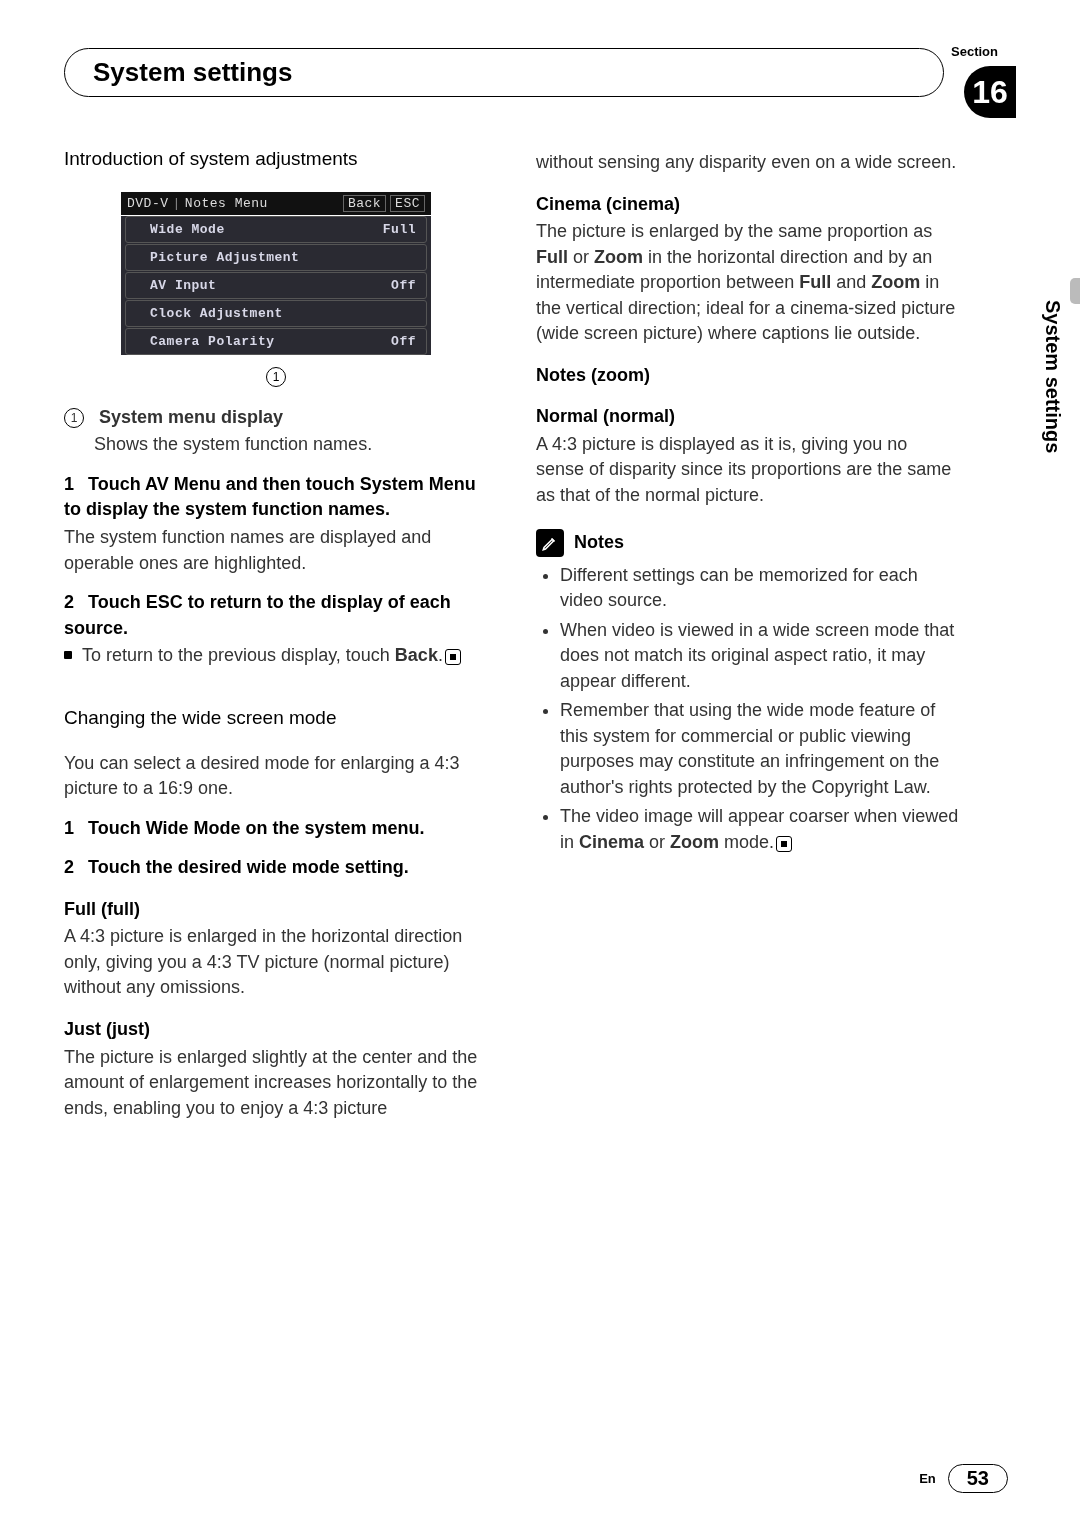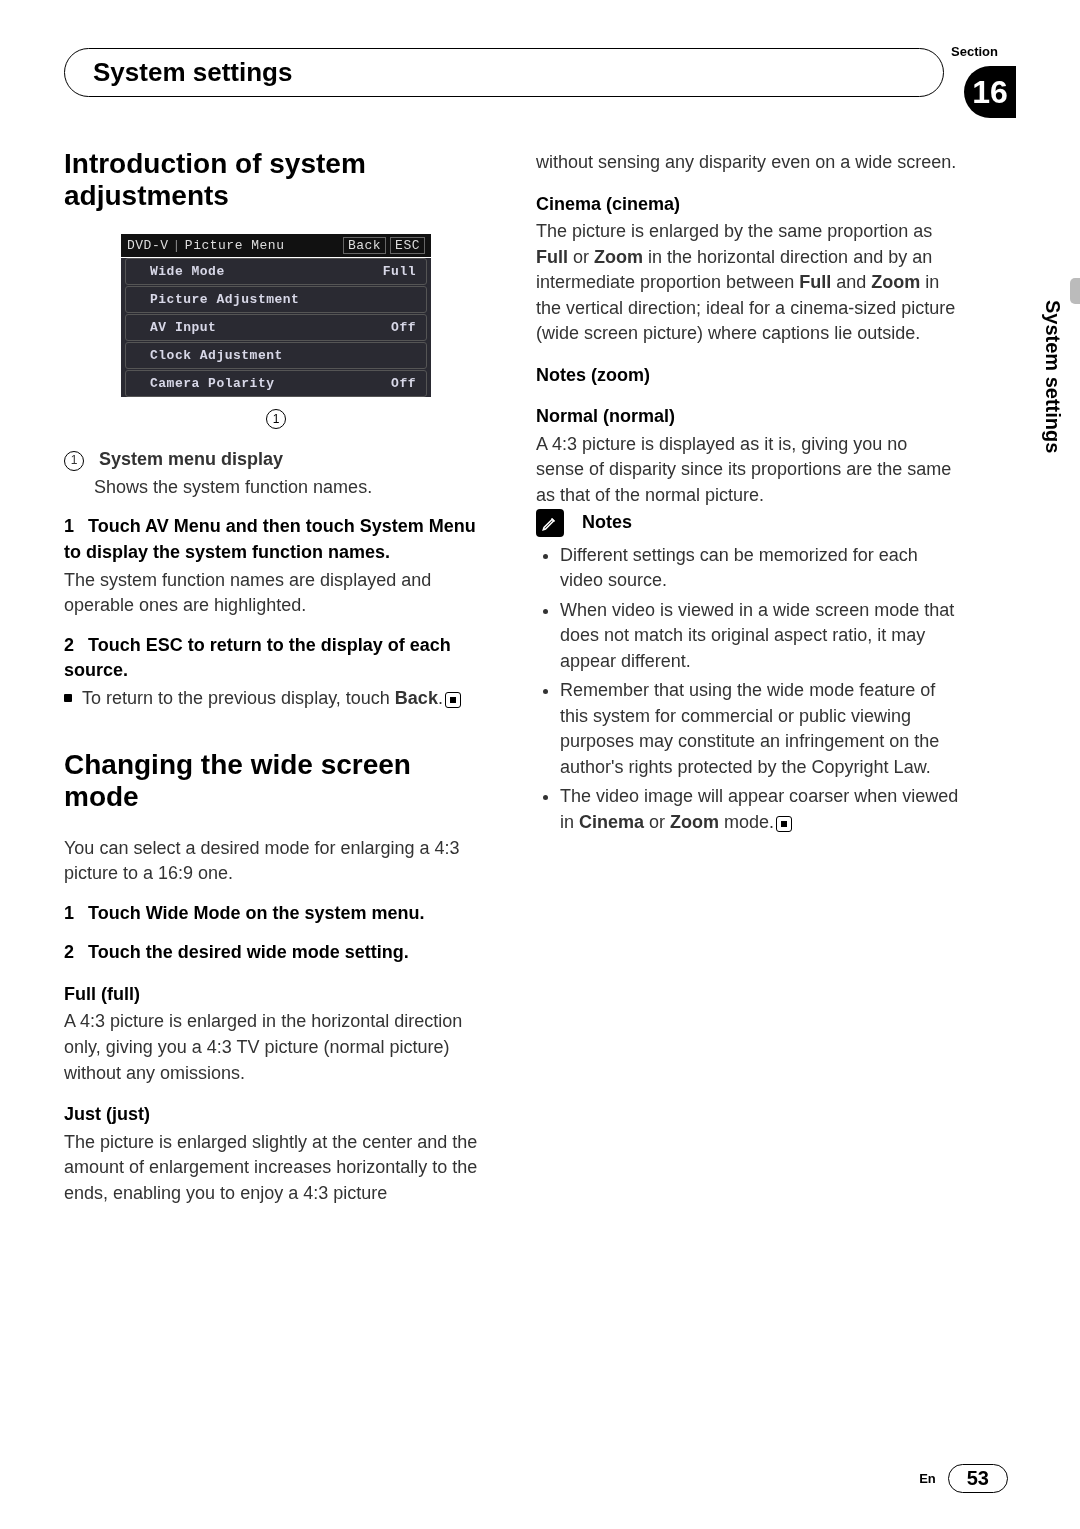--- a/index.html
+++ b/index.html
@@ -11,21 +11,21 @@
   .section-tag { position: absolute; right: 0; top: 18px; width: 52px; height: 52px; background: #000; border-radius: 50% 0 0 50% / 50% 0 0 50%; border-top-right-radius: 0; border-bottom-right-radius: 0; display: flex; align-items: center; justify-content: center; color: #fff; font-weight: bold; font-size: 32px; }
   .header-bar { border: 1px solid #000; border-radius: 30px; padding: 8px 28px; width: 880px; }
   .header-title { font-size: 26px; font-weight: bold; }
 
   .side-tab { position: absolute; right: 16px; top: 300px; writing-mode: vertical-rl; font-weight: bold; font-size: 20px; }
   .side-nub { position: absolute; right: 0; top: 278px; width: 10px; height: 26px; background: #bbb; border-radius: 5px 0 0 5px; }
 
   .cols { display: flex; gap: 48px; margin-top: 40px; }
   .col { width: 424px; }
 
-  h2.section-h { font-size: 28px; font-weight: 700; line-height: 1.15; margin-bottom: 22px; }
+  h2.section-h { font-size: 19px; font-weight: 400; line-height: 1.15; margin-bottom: 22px; }
 
   .screenshot { width: 310px; margin: 8px auto 6px auto; border-radius: 23px; }
   .scr-head { background: #111; color: #ddd; font-family: "Courier New", monospace; font-size: 13px; letter-spacing: .5px; display: flex; align-items: center; padding: 3px 6px; }
   .scr-head .sep { margin: 0 4px; color:#888;}
   .scr-head .right { margin-left: auto; }
   .scr-head .back { border:1px solid #666; padding:0 4px; margin-right:4px;}
   .scr-head .esc  { border:1px solid #666; padding:0 4px;}
   .scr-body { background: #2a2a32; }
   .scr-row { display:flex; justify-content:space-between; color:#d8d8e8; font-family:"Courier New",monospace; font-size:13px; letter-spacing:.5px; padding:5px 10px 5px 24px; border:1px solid #555; margin:1px 4px; border-radius:3px;font-weight:bold; }
 
@@ -39,21 +39,21 @@
   .step-h .n { display:inline-block; width:24px; }
   .body-text { margin-top:2px; }
   .sub-h { font-weight:bold; color:#000; font-size:18px; margin-top:16px; }
   .intro-p { margin-top:4px; }
   .bullet-row { display:flex; gap:10px; margin-top:2px; }
   .bullet-row .b { width:8px; height:8px; background:#000; border-radius:1px; margin-top:8px; flex:0 0 auto; }
 
   .stop-sq { display:inline-block; width:16px; height:16px; border:1px solid #000; border-radius:3px; vertical-align:text-bottom; position:relative; margin-left:2px;}
   .stop-sq::after{content:"";position:absolute;left:4px;top:4px;width:6px;height:6px;background:#000;}
 
-  .notes-head { display:flex; align-items:center; gap:18px; }
+  .notes-head { display:flex; align-items:center; gap:10px; margin-top:20px; }
   .notes-icon { width:28px; height:28px; background:#000; border-radius:4px; display:flex; align-items:center; justify-content:center; }
   .notes-icon svg { stroke:#fff; }
   .notes-title { font-weight:bold; font-size:18px; }
 
   ul.notes { list-style:disc; padding-left:24px; margin-top:6px; }
   ul.notes li { margin-bottom:4px; }
 
   .footer { position:absolute; bottom:36px; right:72px; display:flex; align-items:center; gap:12px; }
   .footer .lang { font-size:13px; font-weight:bold; }
   .footer .pn { border:1px solid #000; border-radius:18px; padding:2px 18px; font-size:20px; font-weight:bold; }
@@ -75,21 +75,21 @@
 
   <div class="cols">
 
     <div class="col">
       <h2 class="section-h">Introduction of system adjustments</h2>
 
       <div class="screenshot">
         <div class="scr-head">
           <span>DVD-V</span>
           <span class="sep">|</span>
-          <span>Picture Menu</span>
+          <span>Notes Menu</span>
           <span class="right"></span>
           <span class="back">Back</span>
           <span class="esc">ESC</span>
         </div>
         <div class="scr-body">
           <div class="scr-row">
               <span>Wide Mode</span>
               <span>Full</span>
             </div>
           <div class="scr-row">

